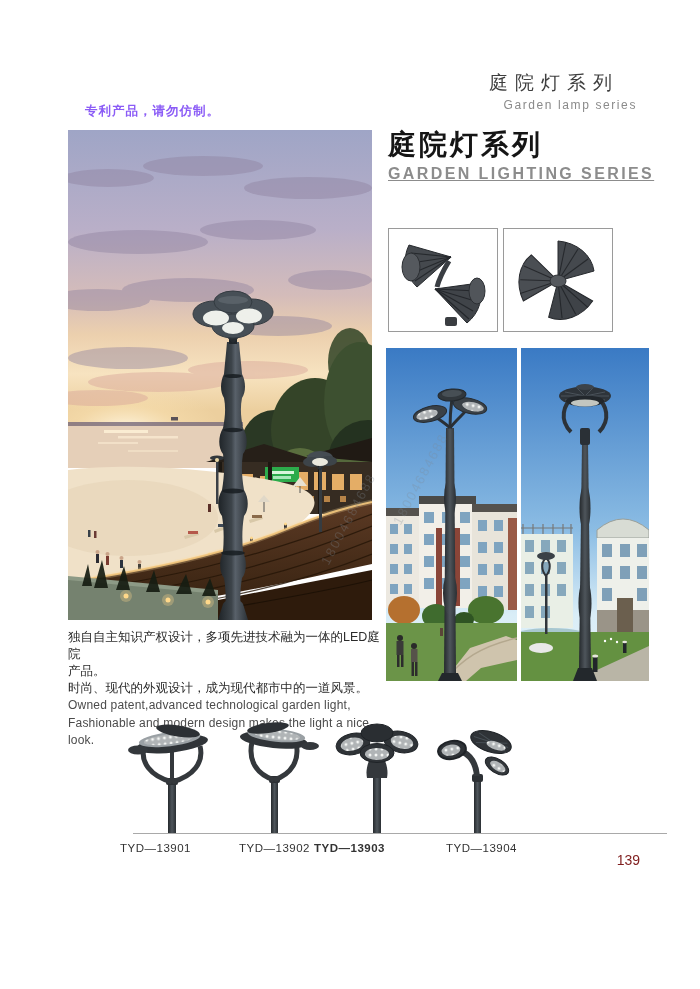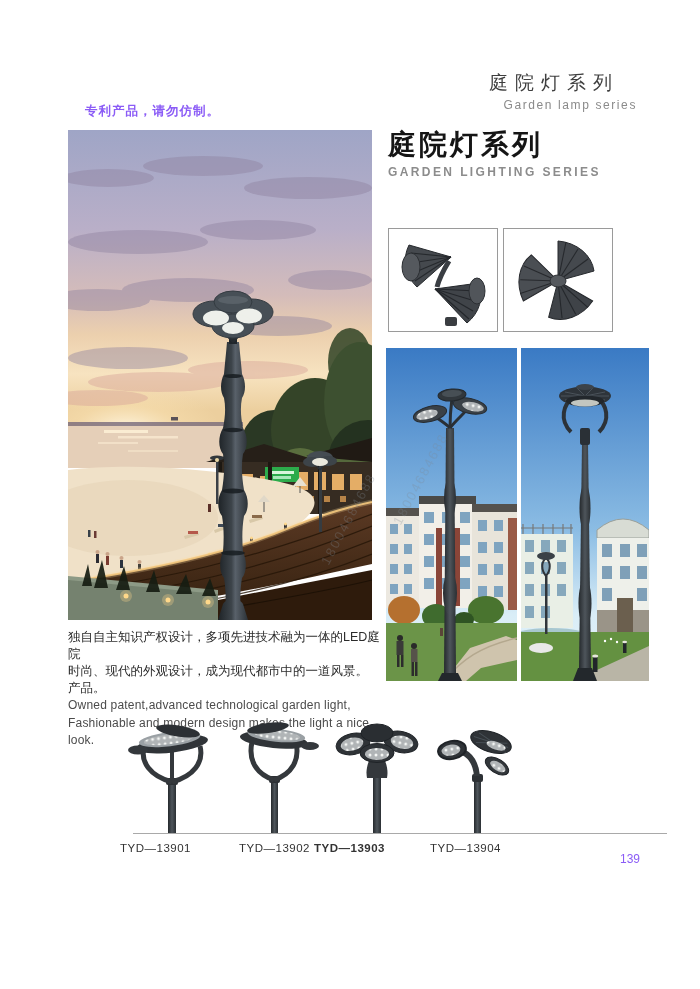--- a/index.html
+++ b/index.html
@@ -20,42 +20,42 @@
             color:#8b5cf6; letter-spacing:1px; }
   
   .main-photo { position:absolute; top:130px; left:68px; width:304px; height:490px; }
   .main-photo svg, .scene svg, .thumb svg, .lamp svg { display:block; width:100%; height:100%; }
   
   .ps { position:absolute; top:128px; left:388px; }
   .ps-en { font-family:"Liberation Serif", serif; font-size:26px; color:#3d5fa8;
            letter-spacing:2px; line-height:28px; white-space:nowrap; }
   .ps-cn { font-size:28px; font-weight:bold; color:#151515; letter-spacing:3px;
            line-height:34px; white-space:nowrap; }
-  .ps-sub { font-size:12px; font-weight:bold; color:#8c8c8c; letter-spacing:2.4px;
-            margin-top:3px; white-space:nowrap; }
+  .ps-sub { font-size:16px; font-weight:bold; color:#8c8c8c; letter-spacing:2.4px;
+            margin-top:3px; white-space:nowrap;text-decoration:underline; }
   
   .thumb { position:absolute; top:228px; width:108px; height:102px;
            border:1px solid #9a9a9a; background:#fff; box-sizing:content-box; }
   .thumb-1 { left:388px; } .thumb-2 { left:503px; }
   
   .scene { position:absolute; top:348px; height:333px; }
   .scene-1 { left:386px; width:131px; }
   .scene-2 { left:521px; width:128px; }
   
   .desc { position:absolute; top:629px; left:68px; width:314px; }
   .desc-cn { font-size:12.5px; font-weight:normal; color:#2b2b2b; line-height:17px; }
   .desc-en { font-size:12px; color:#4b4b4b; line-height:17.5px; letter-spacing:0.2px; }
   
   .lamp { position:absolute; top:716px; width:104px; height:117px; }
   .lamp-1 { left:120px; } .lamp-2 { left:222px; } .lamp-3 { left:325px; } .lamp-4 { left:425px; }
   .baseline { position:absolute; top:833px; left:133px; width:534px; height:1px; background:#a9a9a9; }
   .model-label { position:absolute; top:842px; width:104px; text-align:left;
                  font-size:11.5px; color:#333; letter-spacing:0.5px; }
-  .ml-1 { left:120px; } .ml-2 { left:239px; } .ml-3 { left:314px;font-weight:bold; } .ml-4 { left:430px; }
-  .pagenum { position:absolute; top:852px; right:60px; font-size:12px; color:#8b5cf6; }
+  .ml-1 { left:120px; } .ml-2 { left:239px; } .ml-3 { left:314px;font-weight:bold; } .ml-4 { left:446px; }
+  .pagenum { position:absolute; top:852px; right:60px; font-size:14px; color:#7f1d1d; }
   
   .wm { position:absolute; color:rgba(130,138,150,0.30); font-size:13px; letter-spacing:2px;
         white-space:nowrap; pointer-events:none; }
   .wm-1 { left:318px; top:560px; transform:rotate(-62deg); transform-origin:left top; }
   .wm-2 { left:390px; top:520px; transform:rotate(-62deg); transform-origin:left top;
           color:rgba(125,135,148,0.28); }
 </style>
 </head>
 <body>
 
@@ -541,22 +541,22 @@
         </g>
         <ellipse cx="64" cy="53" rx="19" ry="5.5" fill="#22272c"></ellipse>
         <ellipse cx="64" cy="55" rx="14" ry="3.5" fill="#dfe3da" opacity="0.85"></ellipse>
         <ellipse cx="64" cy="39" rx="9" ry="3" fill="#3c434a"></ellipse>
       </g>
     </svg>
   </div>
 
   <div class="desc">
     <div class="desc-cn">独自自主知识产权设计，多项先进技术融为一体的LED庭院</div>
+    <div class="desc-cn">产品。</div>
     <div class="desc-cn">时尚、现代的外观设计，成为现代都市中的一道风景。</div>
-    <div class="desc-cn">产品。</div>
     <div class="desc-en">Owned patent,advanced technological garden light,</div>
     <div class="desc-en">Fashionable and modern design makes the light a nice</div>
     <div class="desc-en">look.</div>
   </div>
 
   <div class="lamp lamp-1">
     <svg viewBox="0 0 104 117">
       <rect x="48" y="66" width="8" height="51" fill="url(#gMetal)"></rect>
       <rect x="46" y="62" width="12" height="7" rx="2" fill="#2c3034"></rect>
       <path d="M52,66 C30,60 20,46 24,30" stroke="#34383c" stroke-width="5" fill="none"></path>

